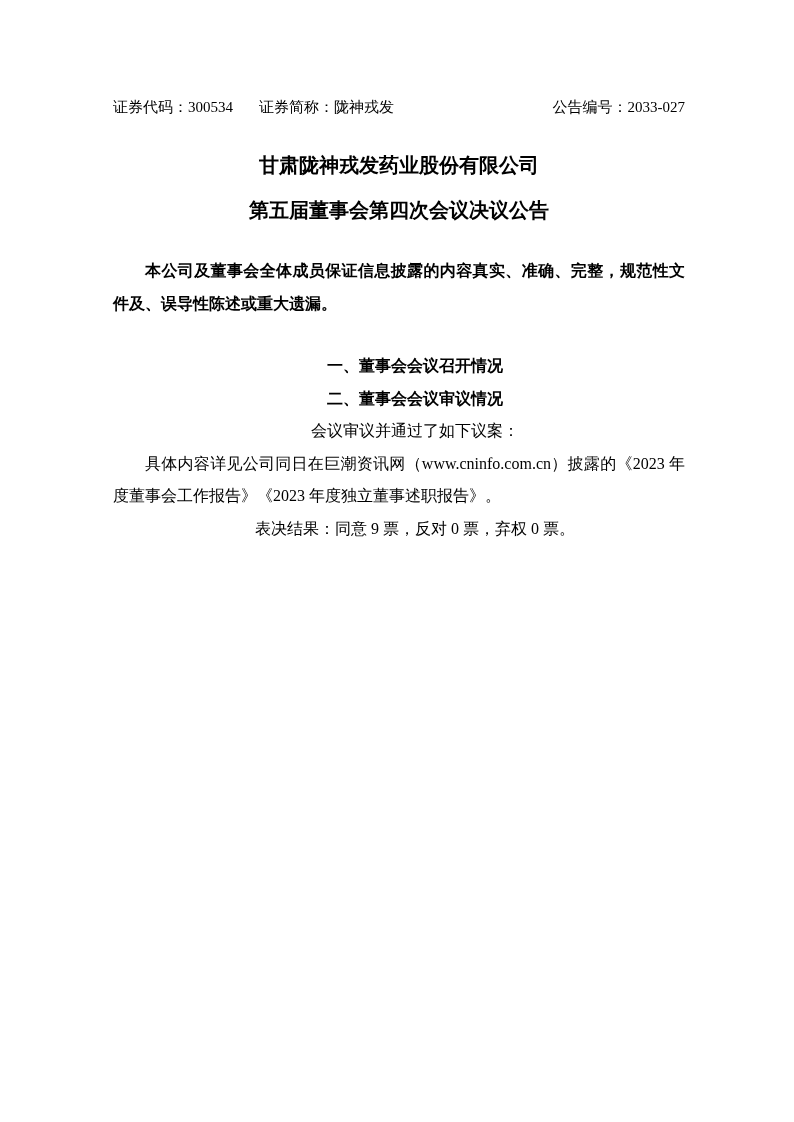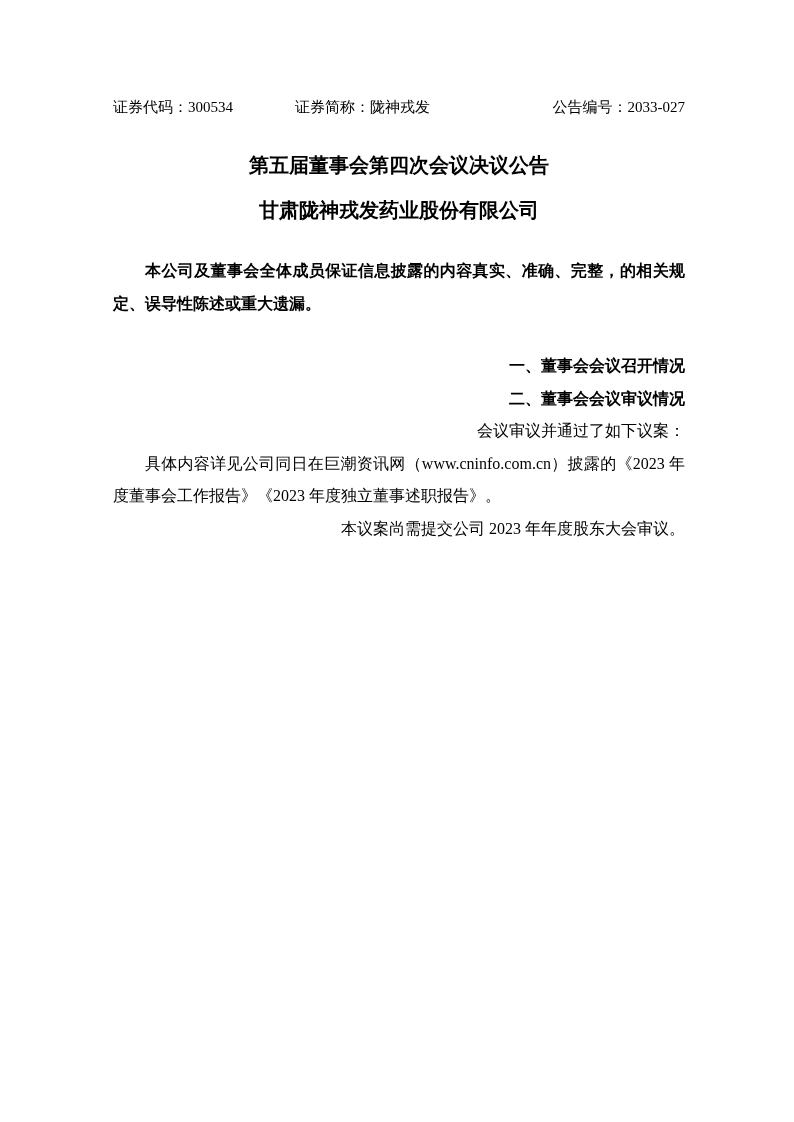--- a/index.html
+++ b/index.html
@@ -17,21 +17,20 @@
     overflow: hidden;
     color: #000000;
     font-family: "Liberation Serif", "DejaVu Serif", serif;
   }
   .header-row {
     display: flex;
     align-items: flex-start;
     font-size: 15px;
     line-height: 20px;
     white-space: nowrap;
-    gap: 36px;
   }
   .header-mid { margin-left: 26px; }
   .header-right { margin-left: auto; }
   .doc-title {
     margin-top: 26px;
     text-align: center;
     font-weight: bold;
     font-size: 20px;
   }
   .doc-title .title-line { line-height: 45px; }
@@ -46,42 +45,42 @@
   .body-flow {
     margin-top: 30px;
     font-size: 16px;
     line-height: 32.5px;
   }
   .body-flow p {
     margin: 0;
     text-indent: 2em;
     text-align: justify;
   }
-  .body-flow p.hd { font-weight: bold; text-align: right; }
-  .body-flow p.plain { text-align: right; }
+  .body-flow p.hd { font-weight: bold; text-align: center; }
+  .body-flow p.plain { text-align: center; }
 </style>
 </head>
 <body>
 
 <div class="page">
 
   <div class="header-row">
     <span class="header-left">证券代码：300534</span>
     <span class="header-mid">证券简称：陇神戎发</span>
     <span class="header-right">公告编号：2033-027</span>
   </div>
 
   <div class="doc-title">
+    <div class="title-line">甘肃陇神戎发药业股份有限公司</div>
     <div class="title-line">第五届董事会第四次会议决议公告</div>
-    <div class="title-line">甘肃陇神戎发药业股份有限公司</div>
   </div>
 
-  <p class="disclaimer">本公司及董事会全体成员保证信息披露的内容真实、准确、完整，的相关规定、误导性陈述或重大遗漏。</p>
+  <p class="disclaimer">本公司及董事会全体成员保证信息披露的内容真实、准确、完整，规范性文件及、误导性陈述或重大遗漏。</p>
 
   <div class="body-flow">
     <p class="hd">一、董事会会议召开情况</p>
     <p class="hd">二、董事会会议审议情况</p>
     <p class="plain">会议审议并通过了如下议案：</p>
     <p>具体内容详见公司同日在巨潮资讯网（www.cninfo.com.cn）披露的《2023 年度董事会工作报告》《2023 年度独立董事述职报告》。</p>
-    <p class="plain">本议案尚需提交公司 2023 年年度股东大会审议。</p>
+    <p class="plain">表决结果：同意 9 票，反对 0 票，弃权 0 票。</p>
   </div>
 
 </div>
 
 </body></html>

